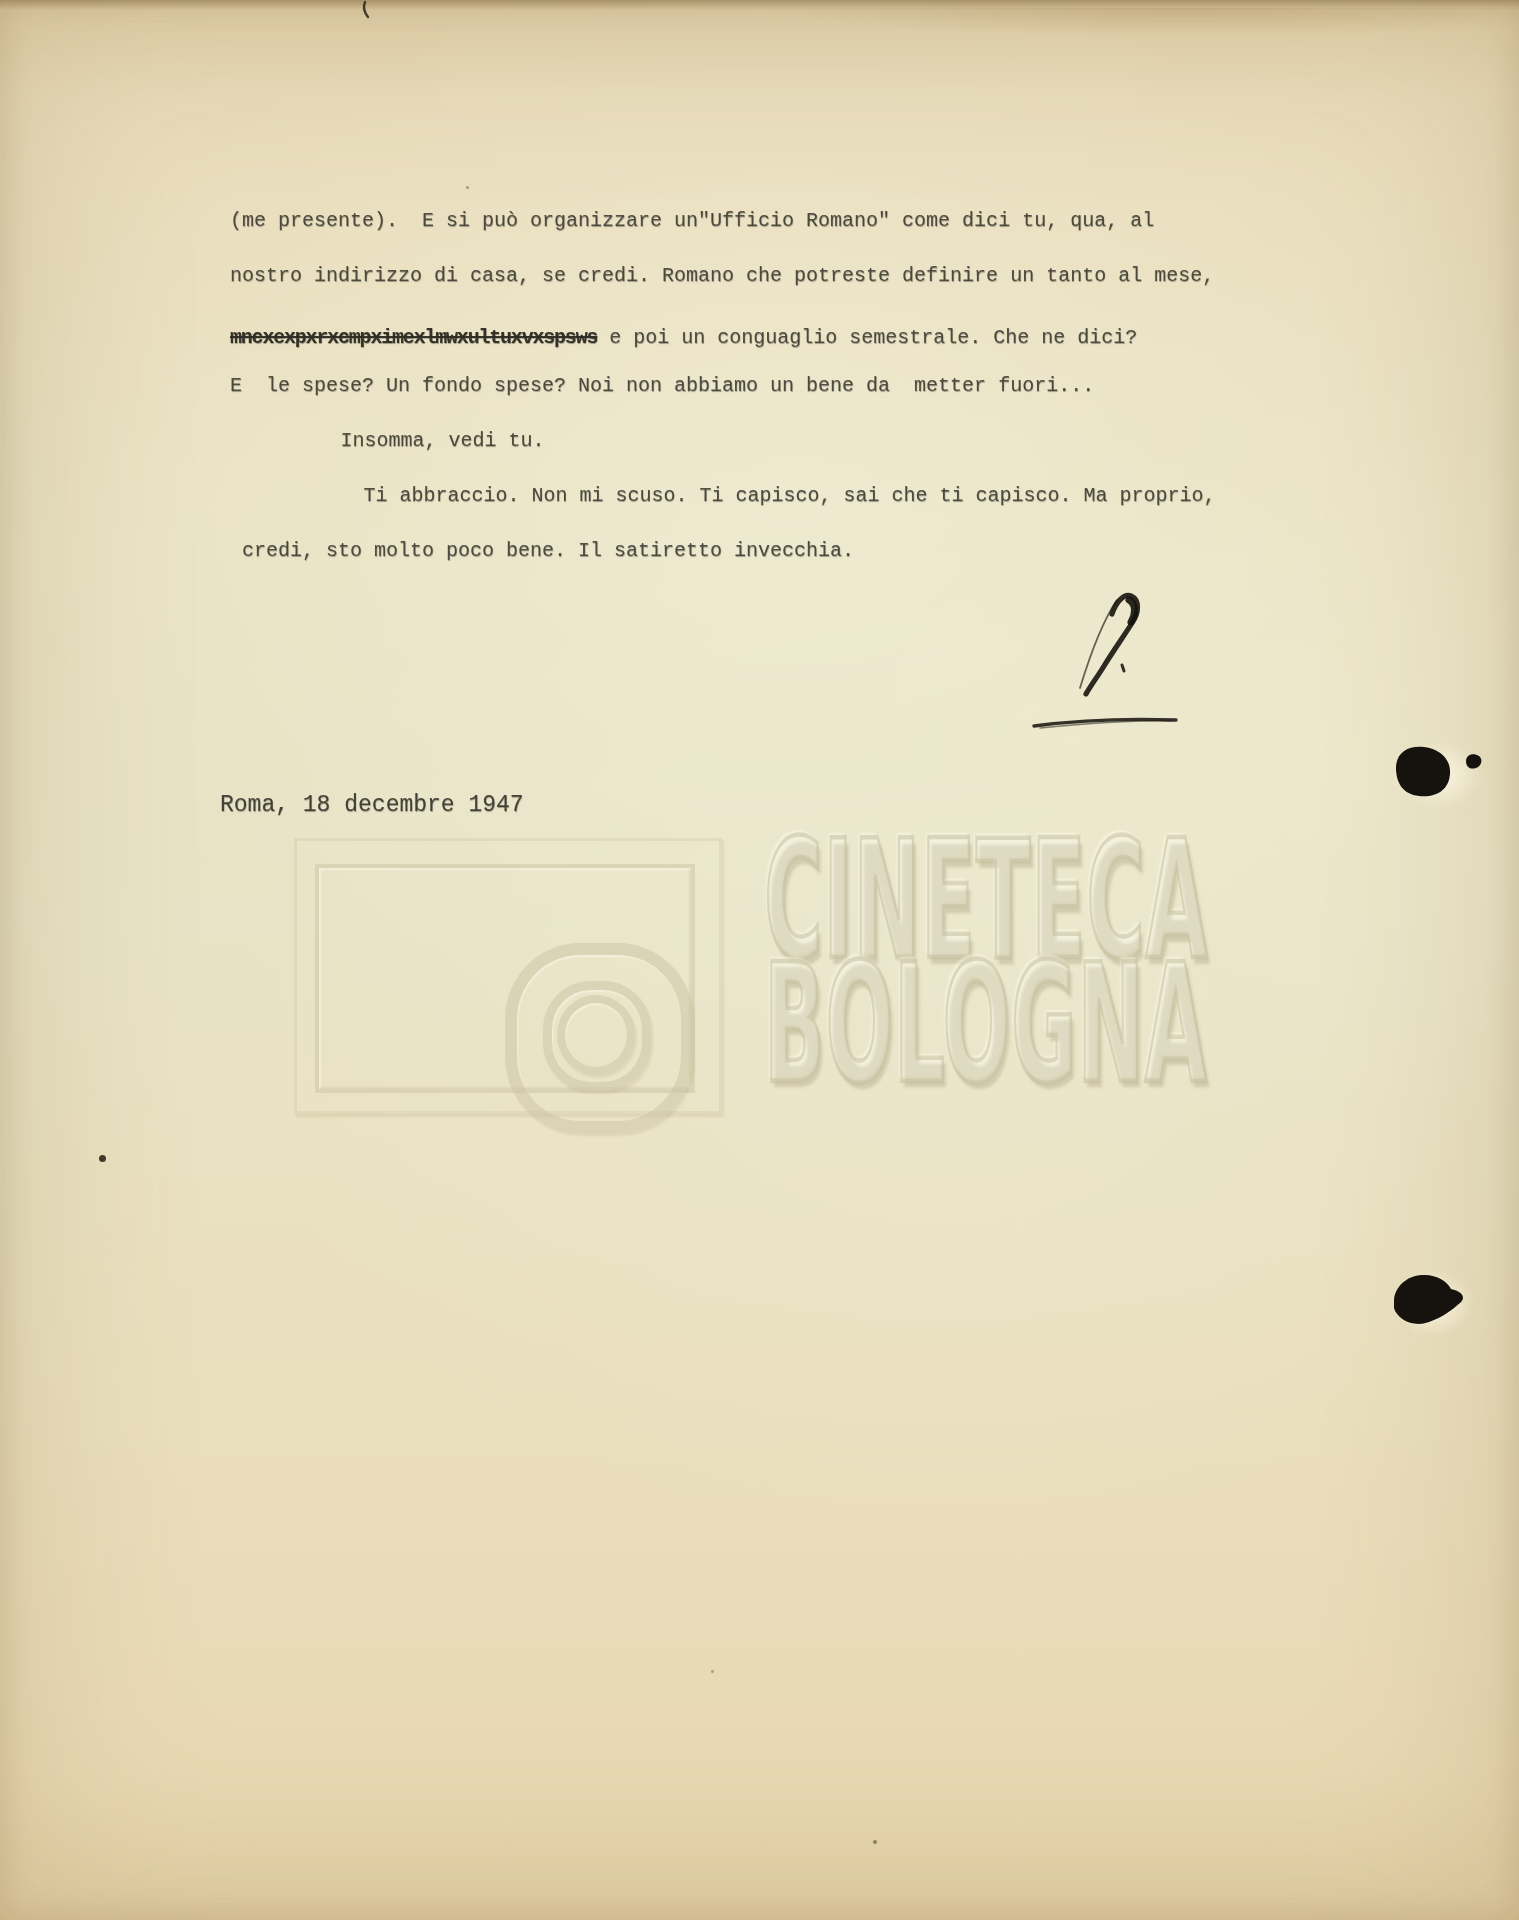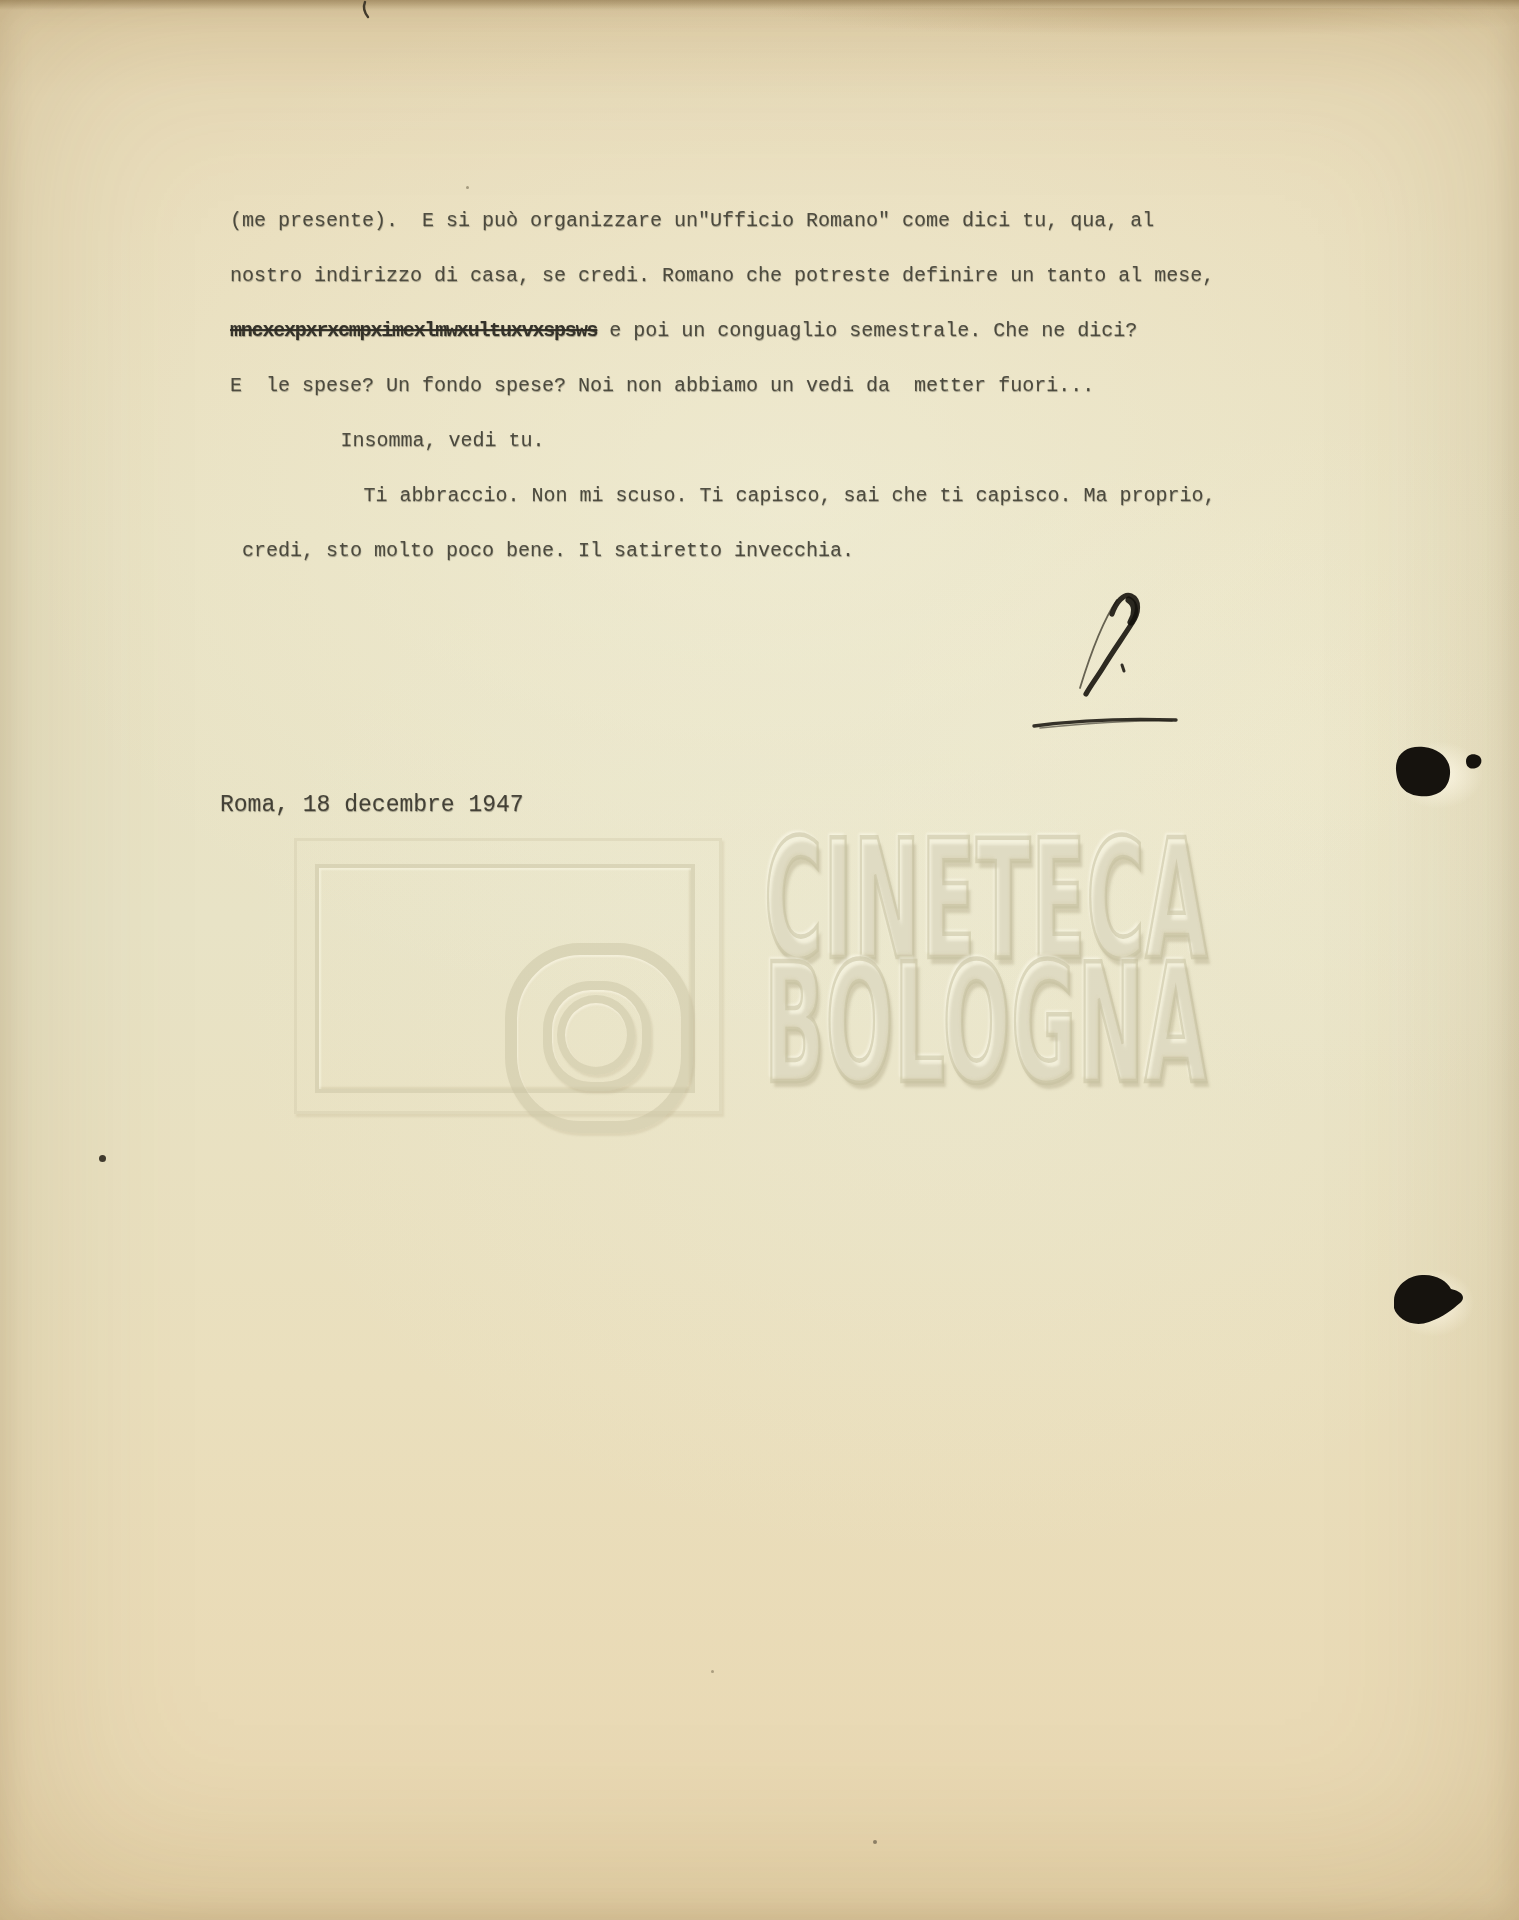--- a/index.html
+++ b/index.html
@@ -98,22 +98,22 @@
   <div class="wm" id="wm-frame-inner"></div>
   <div class="wm wm-ring" id="wm-ring1"></div>
   <div class="wm wm-ring" id="wm-ring2"></div>
   <div class="wm wm-ring" id="wm-ring3"></div>
   <div class="wm-text" id="wm-cineteca">CINETECA</div>
   <div class="wm-text" id="wm-bologna">BOLOGNA</div>
 
   <div id="letter-body">
       <div class="line" style="top: 207px; left: 230px;"><span>(me presente).  E si può organizzare un"Ufficio Romano" come dici tu, qua, al</span></div>
       <div class="line" style="top: 262px; left: 230px;"><span>nostro indirizzo di casa, se credi. Romano che potreste definire un tanto al mese,</span></div>
-      <div class="line" style="top: 317px; left: 230px;"><span class="strike">mncxexpxrxcmpximexlmwxultuxvxspsws</span><span> e poi un conguaglio semestrale. Che ne dici?</span></div>
-      <div class="line" style="top: 372px; left: 230px;"><span>E  le spese? Un fondo spese? Noi non abbiamo un vedi da  metter fuori...</span></div>
+      <div class="line" style="top: 324px; left: 230px;"><span class="strike">mncxexpxrxcmpximexlmwxultuxvxspsws</span><span> e poi un conguaglio semestrale. Che ne dici?</span></div>
+      <div class="line" style="top: 372px; left: 230px;"><span>E  le spese? Un fondo spese? Noi non abbiamo un bene da  metter fuori...</span></div>
       <div class="line" style="top: 427px; left: 340.4px; text-align: right;"><span>Insomma, vedi tu.</span></div>
       <div class="line" style="top: 482px; left: 340.4px; margin-left: 23px;"><span>Ti abbraccio. Non mi scuso. Ti capisco, sai che ti capisco. Ma proprio,</span></div>
       <div class="line" style="top: 537px; left: 242px;"><span>credi, sto molto poco bene. Il satiretto invecchia.</span></div>
     </div>
 
   <div id="dateline">Roma, 18 decembre 1947</div>
 
   <div class="halo" style="left:1378px;top:730px;width:120px;height:90px;"></div>
   <div class="halo" style="left:1378px;top:1258px;width:110px;height:90px;"></div>
 

